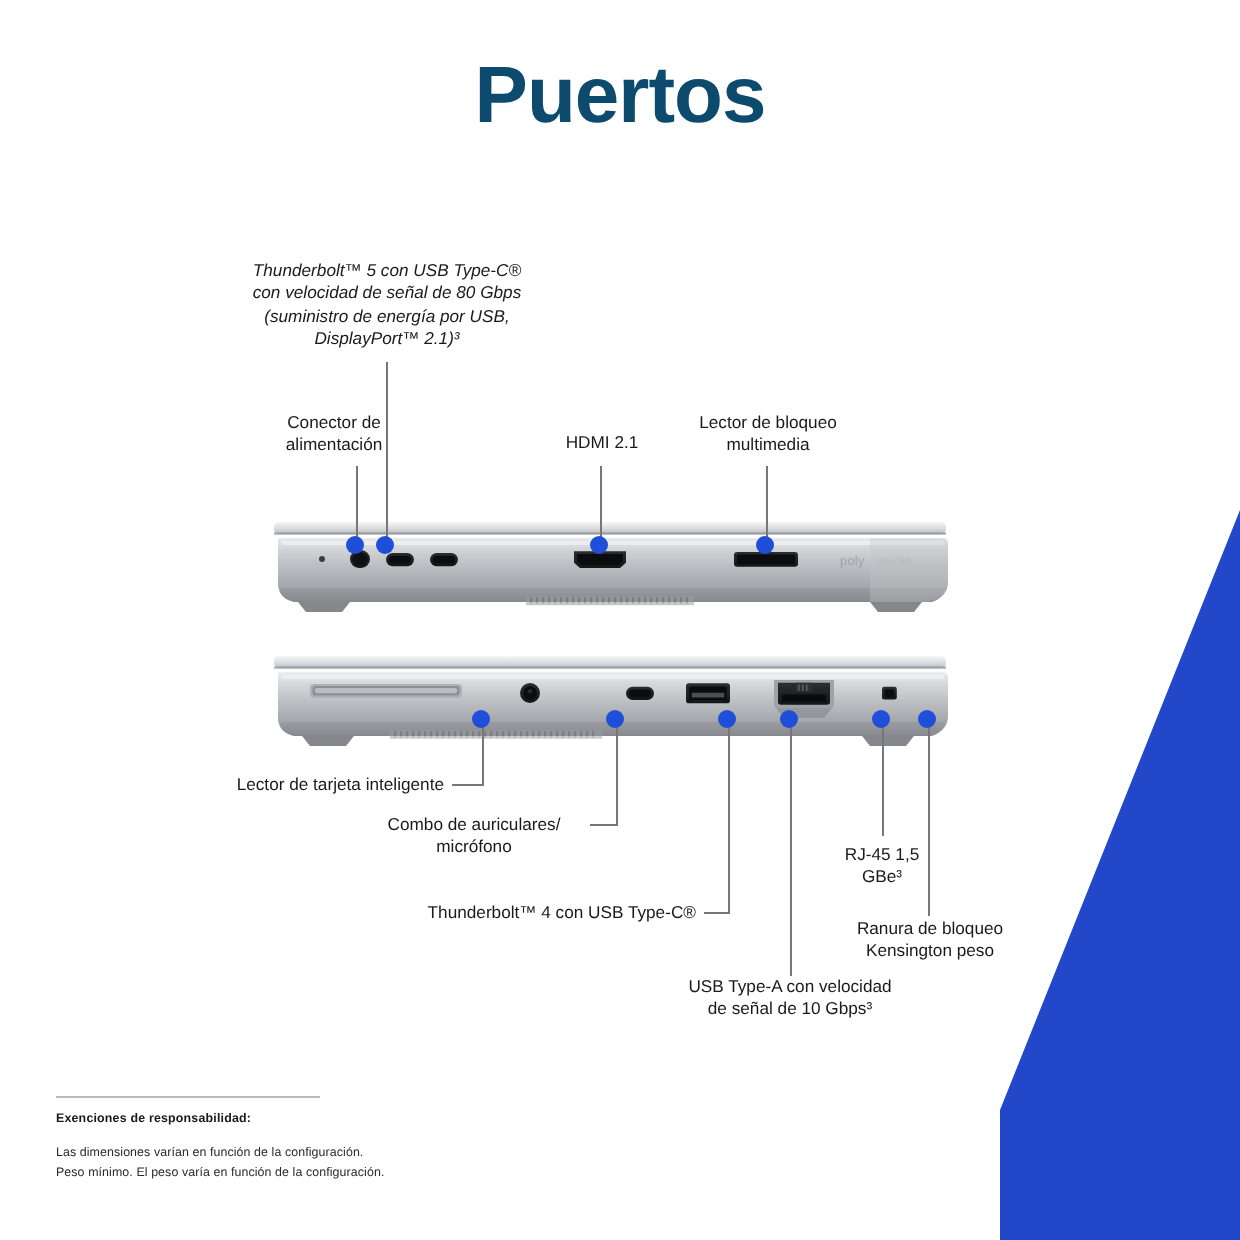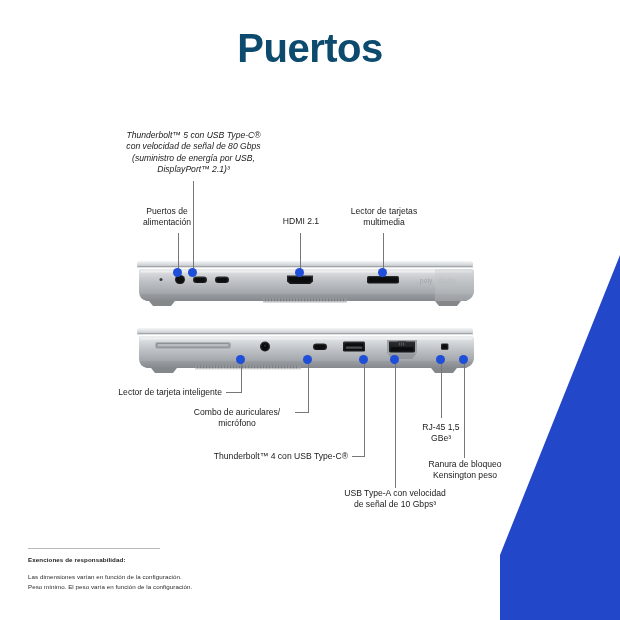--- a/index.html
+++ b/index.html
@@ -341,26 +341,26 @@
   <div class="lead v" style="left:441px; top:360px; height:58px;"></div>
 
   <div class="dot" style="left:459px; top:355px;"></div>
   <div class="lead v" style="left:464px; top:360px; height:98px;"></div>
 
   <div class="label c" style="left:96px; top:130px; width:195px;font-style:italic;">Thunderbolt™ 5 con USB Type-C®
 con velocidad de señal de 80 Gbps
 (suministro de energía por USB,
 DisplayPort™ 2.1)³</div>
 
-  <div class="label c" style="left:112px; top:206px; width:110px;">Puertos de
+  <div class="label c" style="left:112px; top:206px; width:110px;">Conector de
 alimentación</div>
 
   <div class="label c" style="left:248px; top:216px; width:106px;">HDMI 2.1</div>
 
-  <div class="label c" style="left:314px; top:206px; width:140px;">Lector de tarjetas
+  <div class="label c" style="left:314px; top:206px; width:140px;">Lector de bloqueo
 multimedia</div>
 
   <div class="label c" style="left:182px; top:407px; width:110px;">Combo de auriculares/
 micrófono</div>
 
   <div class="label r" style="left:66px; top:387px; width:156px;">Lector de tarjeta inteligente</div>
 
   <div class="label r" style="left:178px; top:451px; width:170px;">Thunderbolt™ 4 con USB Type-C®</div>
 
   <div class="label c" style="left:307px; top:488px; width:176px;">USB Type-A con velocidad

